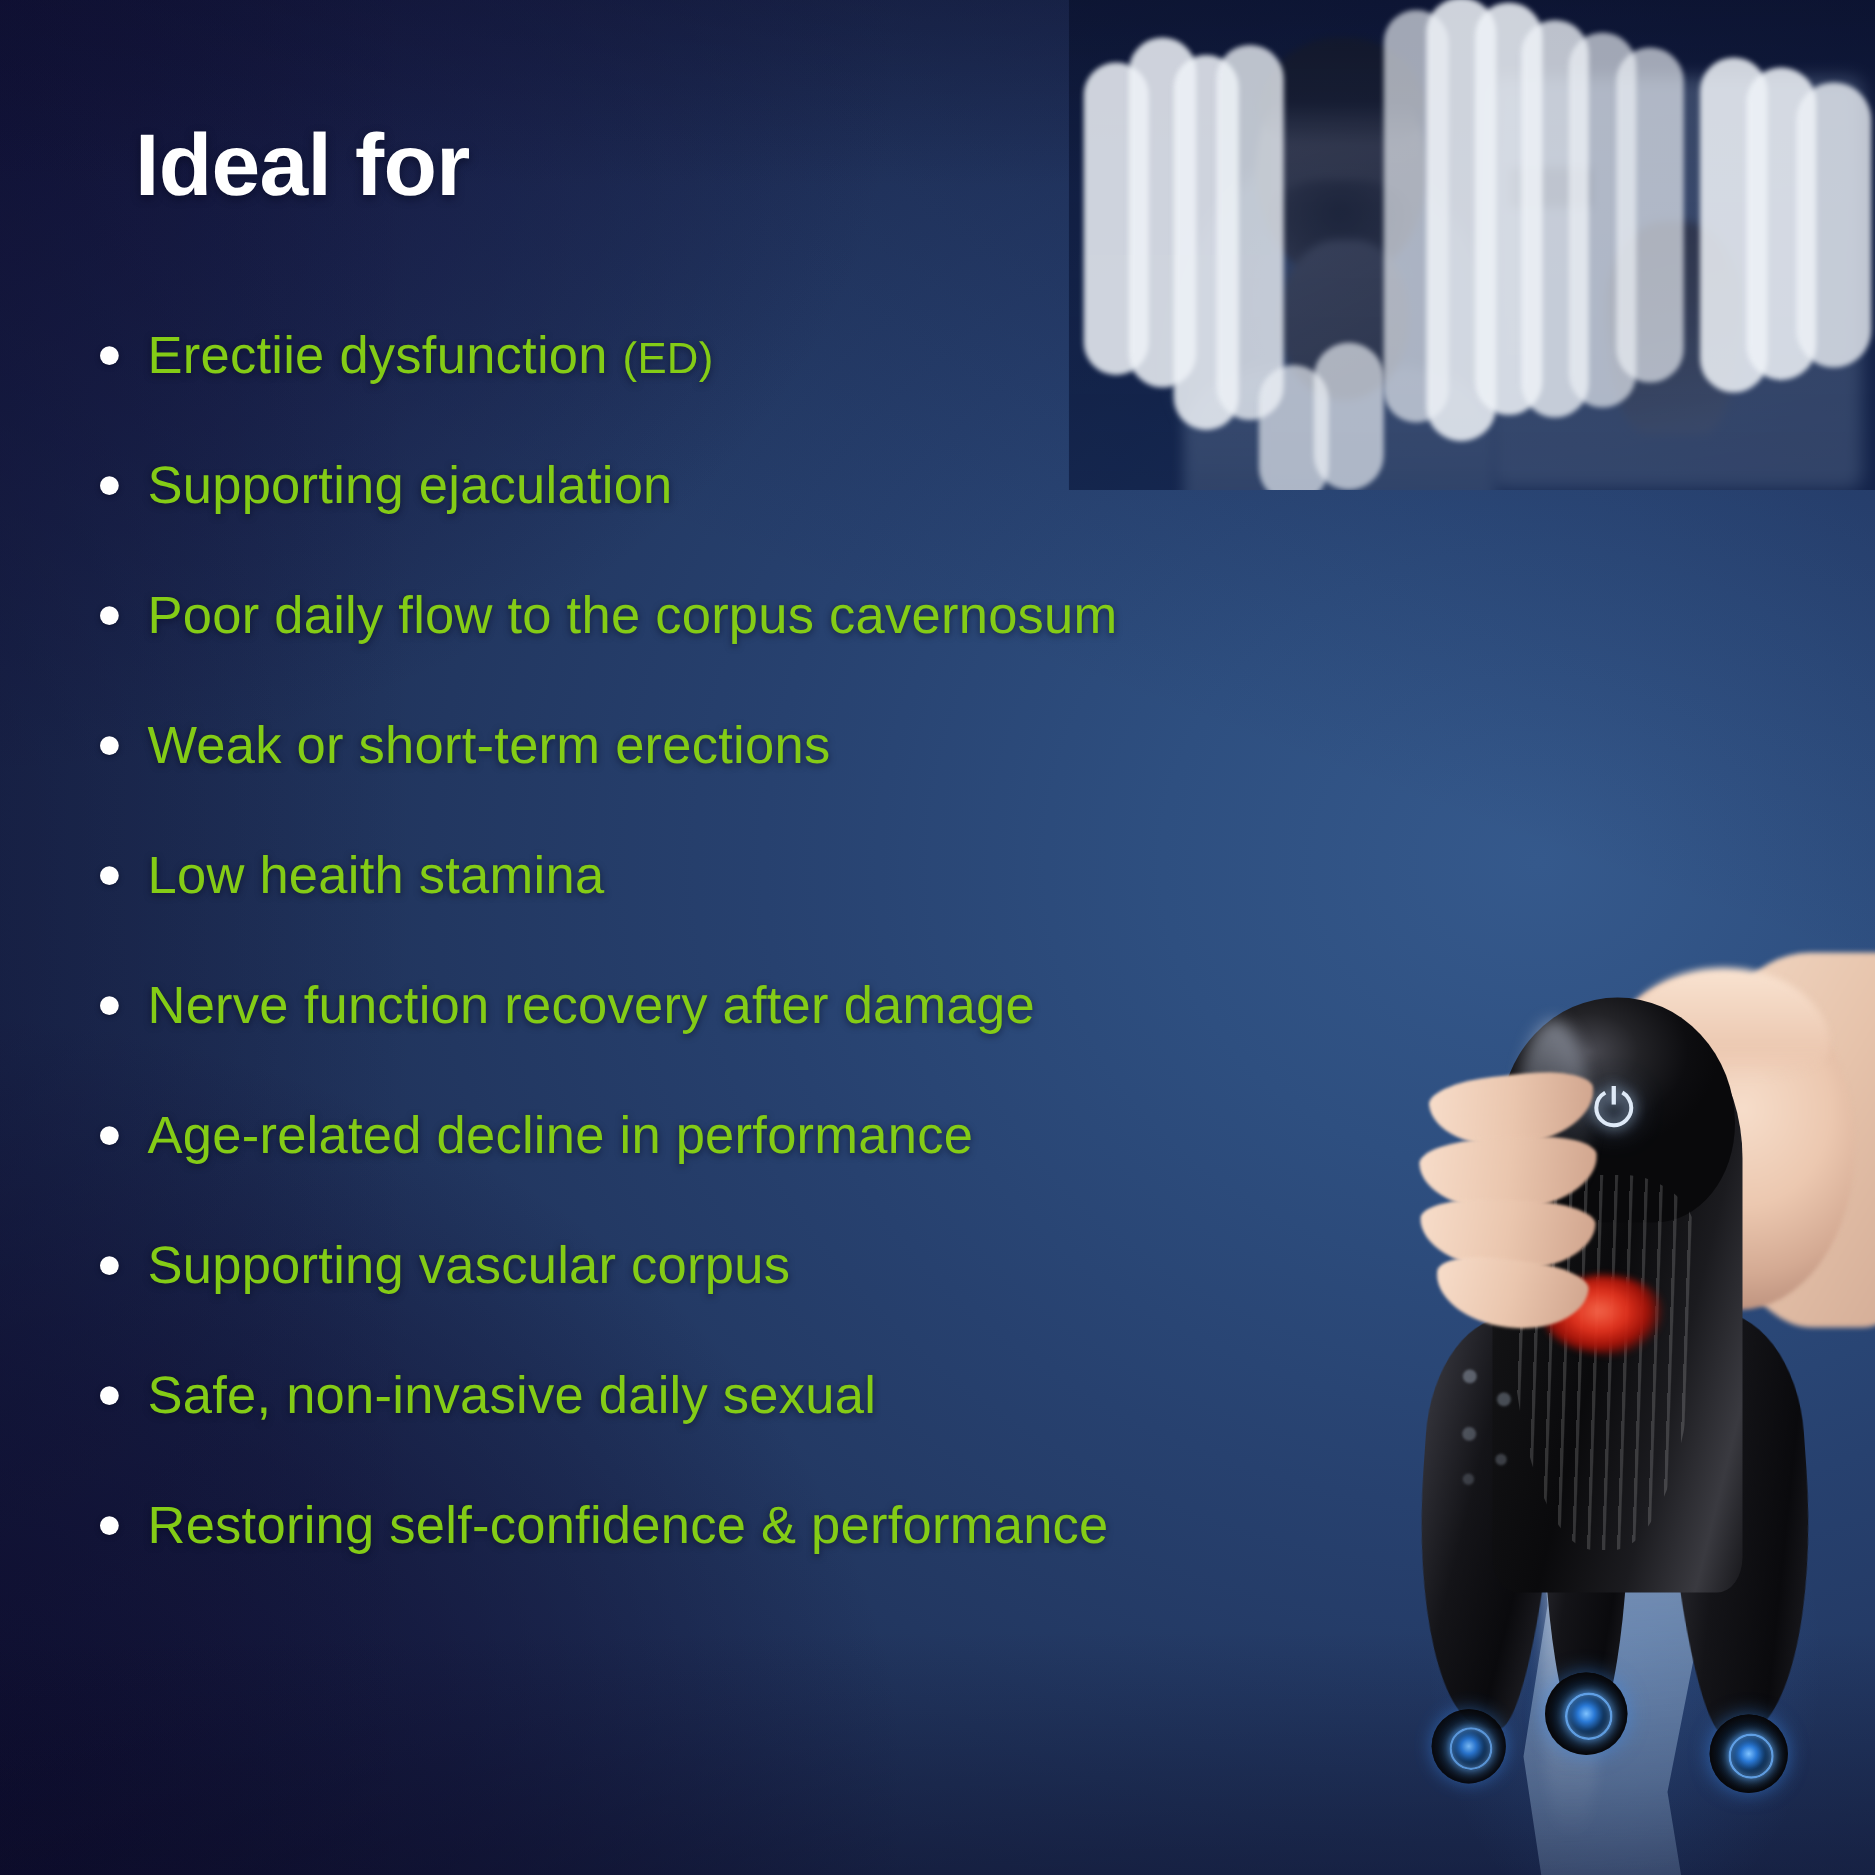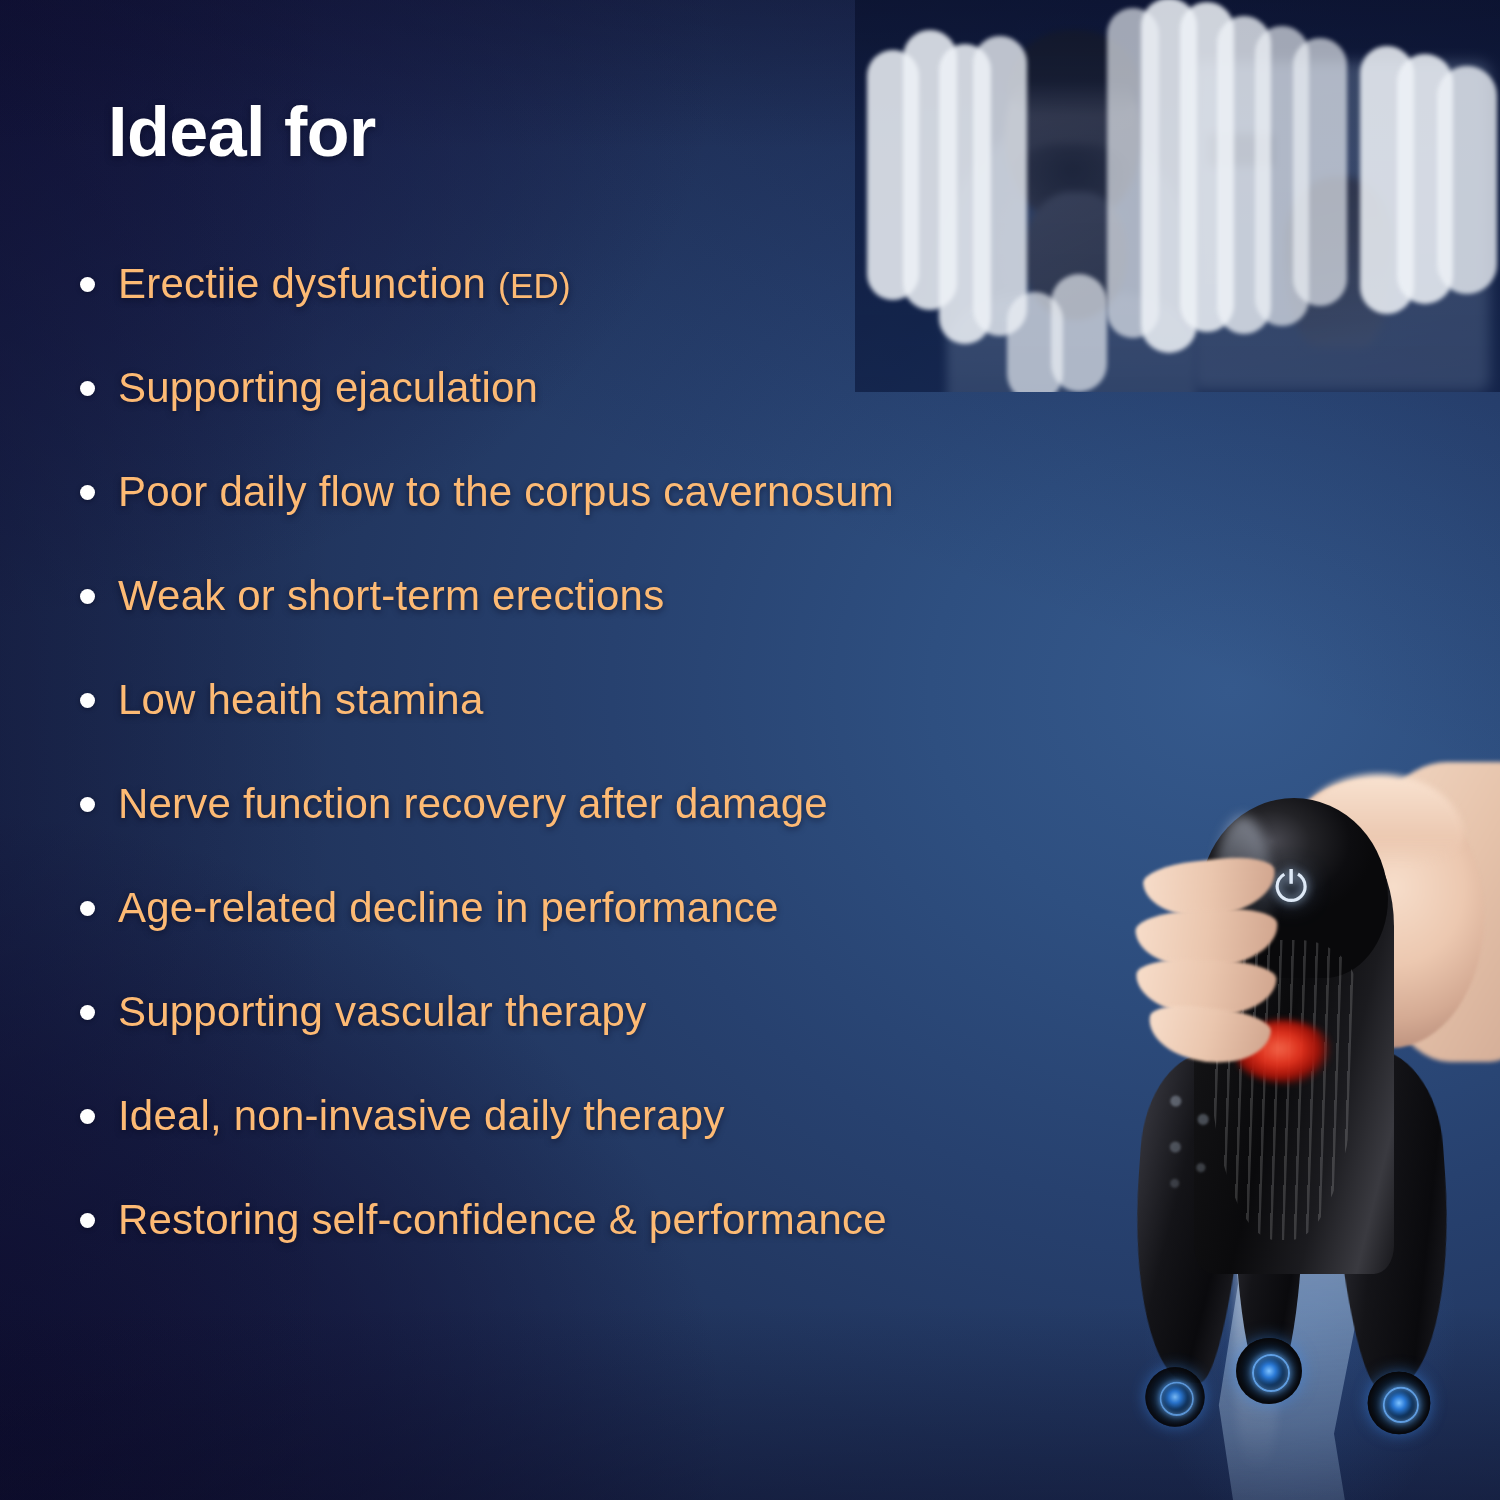--- a/index.html
+++ b/index.html
@@ -363,21 +363,21 @@
     height: 15px;
     margin-top: -7px;
     border-radius: 50%;
     background: #ffffff;
     box-shadow: 0 1px 4px rgba(5,8,30,0.5);
   }
   .btext {
     margin-left: 48px;
     font-size: 42px;
     font-weight: 400;
-    color: #fdba74;
+    color: #84cc16;
     letter-spacing: 0.2px;
     text-shadow: 0 2px 6px rgba(5,8,30,0.55);
     white-space: nowrap;
   }
   .btext .small { font-size: 35px; }
 </style>
 </head>
 <body>
 
 <div id="poster">
@@ -485,26 +485,26 @@
       <span class="btext"><span>Nerve function recovery after damage</span><span class="small"></span></span>
     </div>
 
     <div class="bullet">
       <span class="dot"></span>
       <span class="btext"><span>Age-related decline in performance</span><span class="small"></span></span>
     </div>
 
     <div class="bullet">
       <span class="dot"></span>
-      <span class="btext"><span>Supporting vascular therapy</span><span class="small"></span></span>
-    </div>
-
-    <div class="bullet">
-      <span class="dot"></span>
-      <span class="btext"><span>Ideal, non-invasive daily therapy</span><span class="small"></span></span>
+      <span class="btext"><span>Supporting vascular corpus</span><span class="small"></span></span>
+    </div>
+
+    <div class="bullet">
+      <span class="dot"></span>
+      <span class="btext"><span>Safe, non-invasive daily sexual</span><span class="small"></span></span>
     </div>
 
     <div class="bullet">
       <span class="dot"></span>
       <span class="btext"><span>Restoring self-confidence &amp; performance</span><span class="small"></span></span>
     </div>
 
   </div>
 </div>
 

